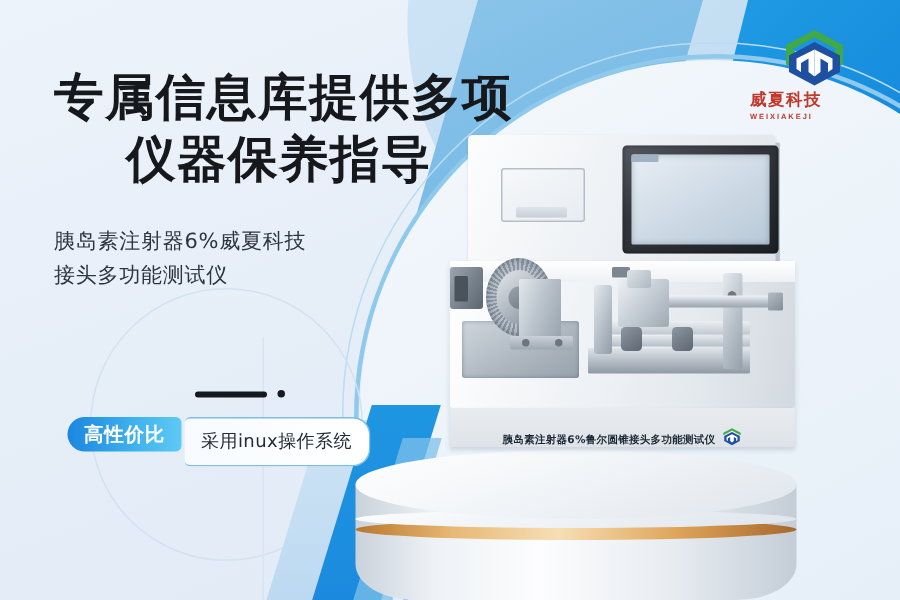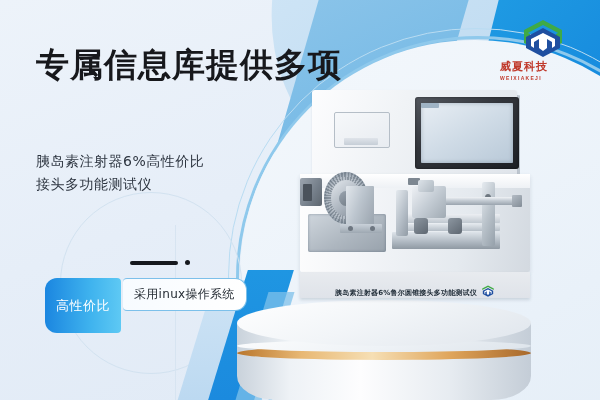--- a/index.html
+++ b/index.html
@@ -45,23 +45,23 @@
   .subtitle{position:absolute;left:36px;top:150px;width:225px;font-size:14px;line-height:23px;color:#2d3540;
      font-family:"DejaVu Sans","Liberation Sans",sans-serif;letter-spacing:.5px;}
 
   
   .divider{position:absolute;left:130px;top:260px;display:flex;align-items:center;gap:7px;}
   .divider .bar{width:48px;height:4px;background:#15181d;border-radius:2px;}
   .divider .dot{width:5px;height:5px;border-radius:50%;background:#15181d;}
 
   
   .badges{position:absolute;left:45px;top:278px;display:flex;align-items:stretch;}
-  .badge-a{display:flex;align-items:center;justify-content:center;padding:16px 11px;height:23px;
+  .badge-a{display:flex;align-items:center;justify-content:center;padding:0 11px;height:23px;
      background:linear-gradient(90deg,#1b86e0 0%,#3fb3ee 60%,#5ec9f4 100%);
-     border-radius:12px 4px 4px 12px;color:#ffffff;font-size:13px;font-weight:normal;letter-spacing:.5px;
+     border-radius:12px 4px 4px 12px;color:#ffffff;font-size:13px;font-weight:bold;letter-spacing:.5px;
      font-family:"DejaVu Sans","Liberation Sans",sans-serif;}
   .badge-b{display:flex;align-items:center;justify-content:center;padding:0 11px;height:33px;margin-left:2px;
      background:linear-gradient(90deg,#f7fbff 0%,#ffffff 100%);
      border:1px solid #7cc0ea;border-left:none;border-radius:4px 12px 12px 4px;
      color:#242b33;font-size:12px;letter-spacing:.3px;box-sizing:border-box;
      font-family:"DejaVu Sans","Liberation Sans",sans-serif;}
 
   
   .pedestal{position:absolute;left:237px;top:300px;width:294px;height:100px;}
   .ped-top{position:absolute;left:0;top:0;width:294px;height:46px;border-radius:50%;
@@ -186,24 +186,25 @@
         <path d="M23 15 L23 33 L19 30 L19 21 L14 24 L14 30 L11 28 L11 21 Z" fill="#ffffff"></path>
         <path d="M23 15 L35 21 L35 28 L32 30 L32 24 L27 21 L27 30 L23 33 Z" fill="#ffffff"></path>
       </svg>
     </span>
     <div class="logo-cn">威夏科技</div>
     <div class="logo-en">WEIXIAKEJI</div>
   </div>
 
   <div class="headline">
     <div class="h-line">专属信息库提供多项</div>
+    <div class="h-line">仪器保养指导</div>
   </div>
 
   <div class="subtitle">
-    <div>胰岛素注射器6%高性价比</div>
+    <div>胰岛素注射器6%威夏科技</div>
     <div>接头多功能测试仪</div>
   </div>
 
   <div class="divider">
     <span class="bar"></span>
     <span class="dot"></span>
   </div>
 
   <div class="badges">
     <div class="badge-a">高性价比</div>

